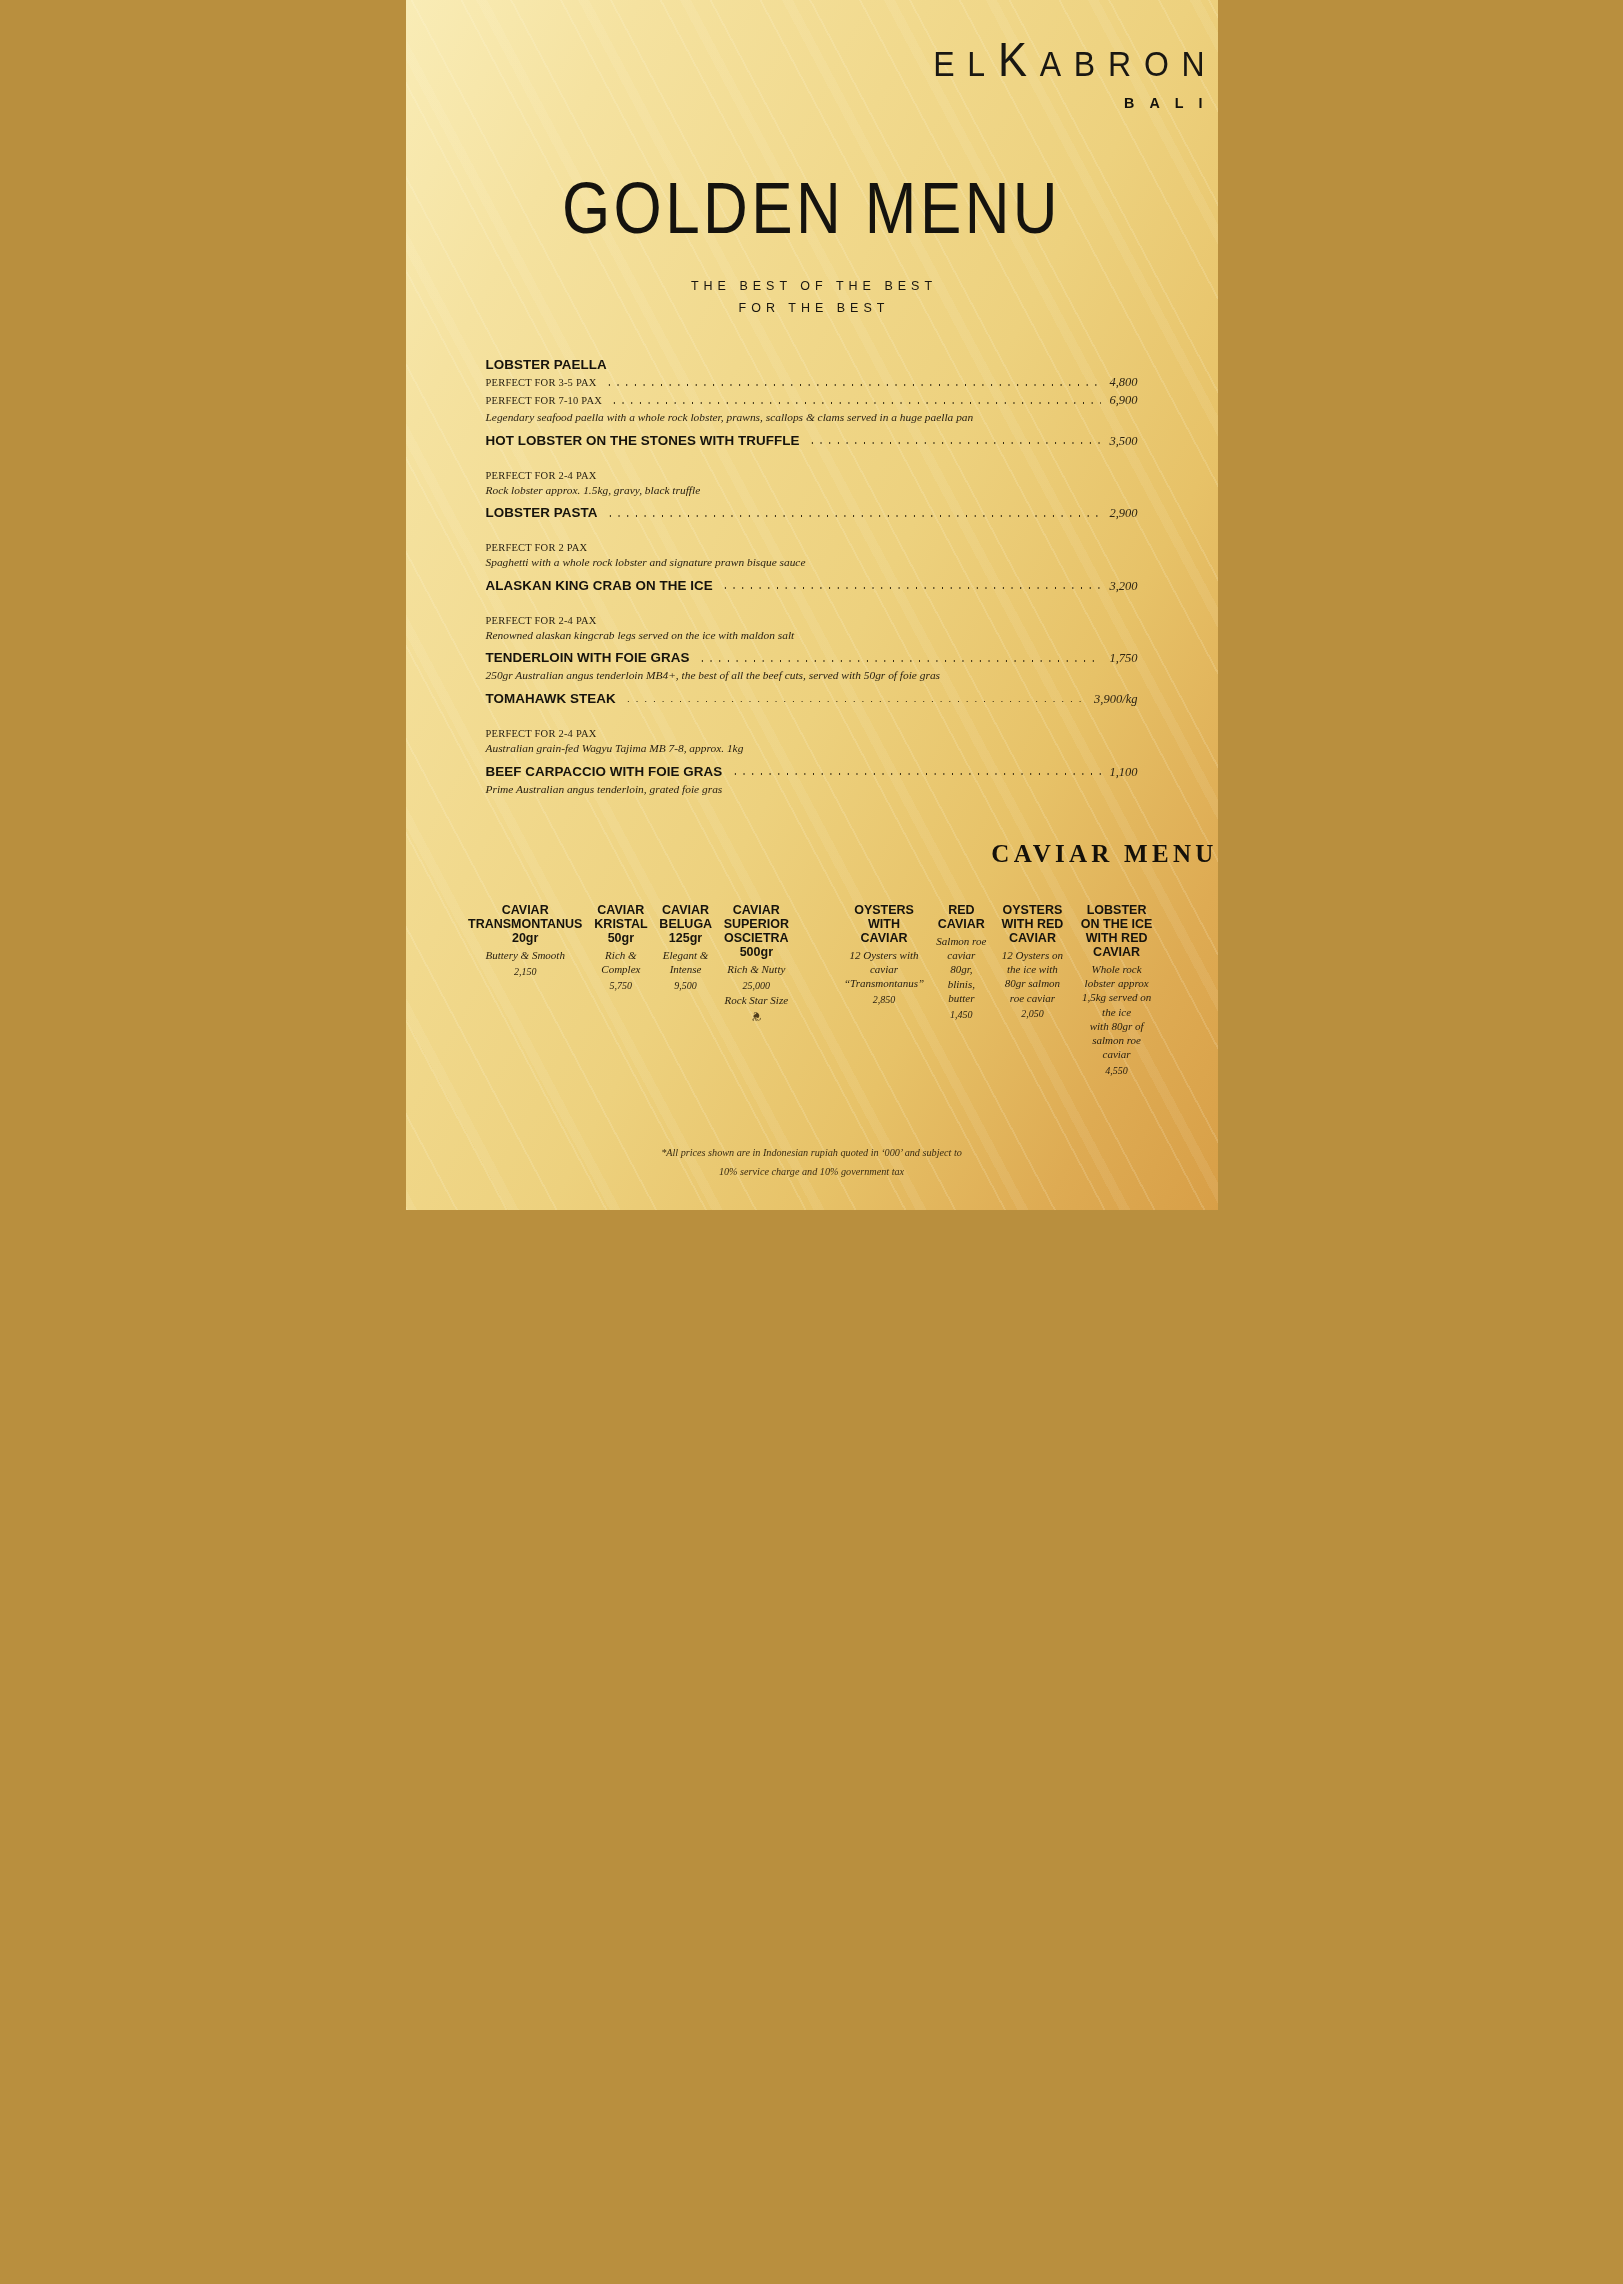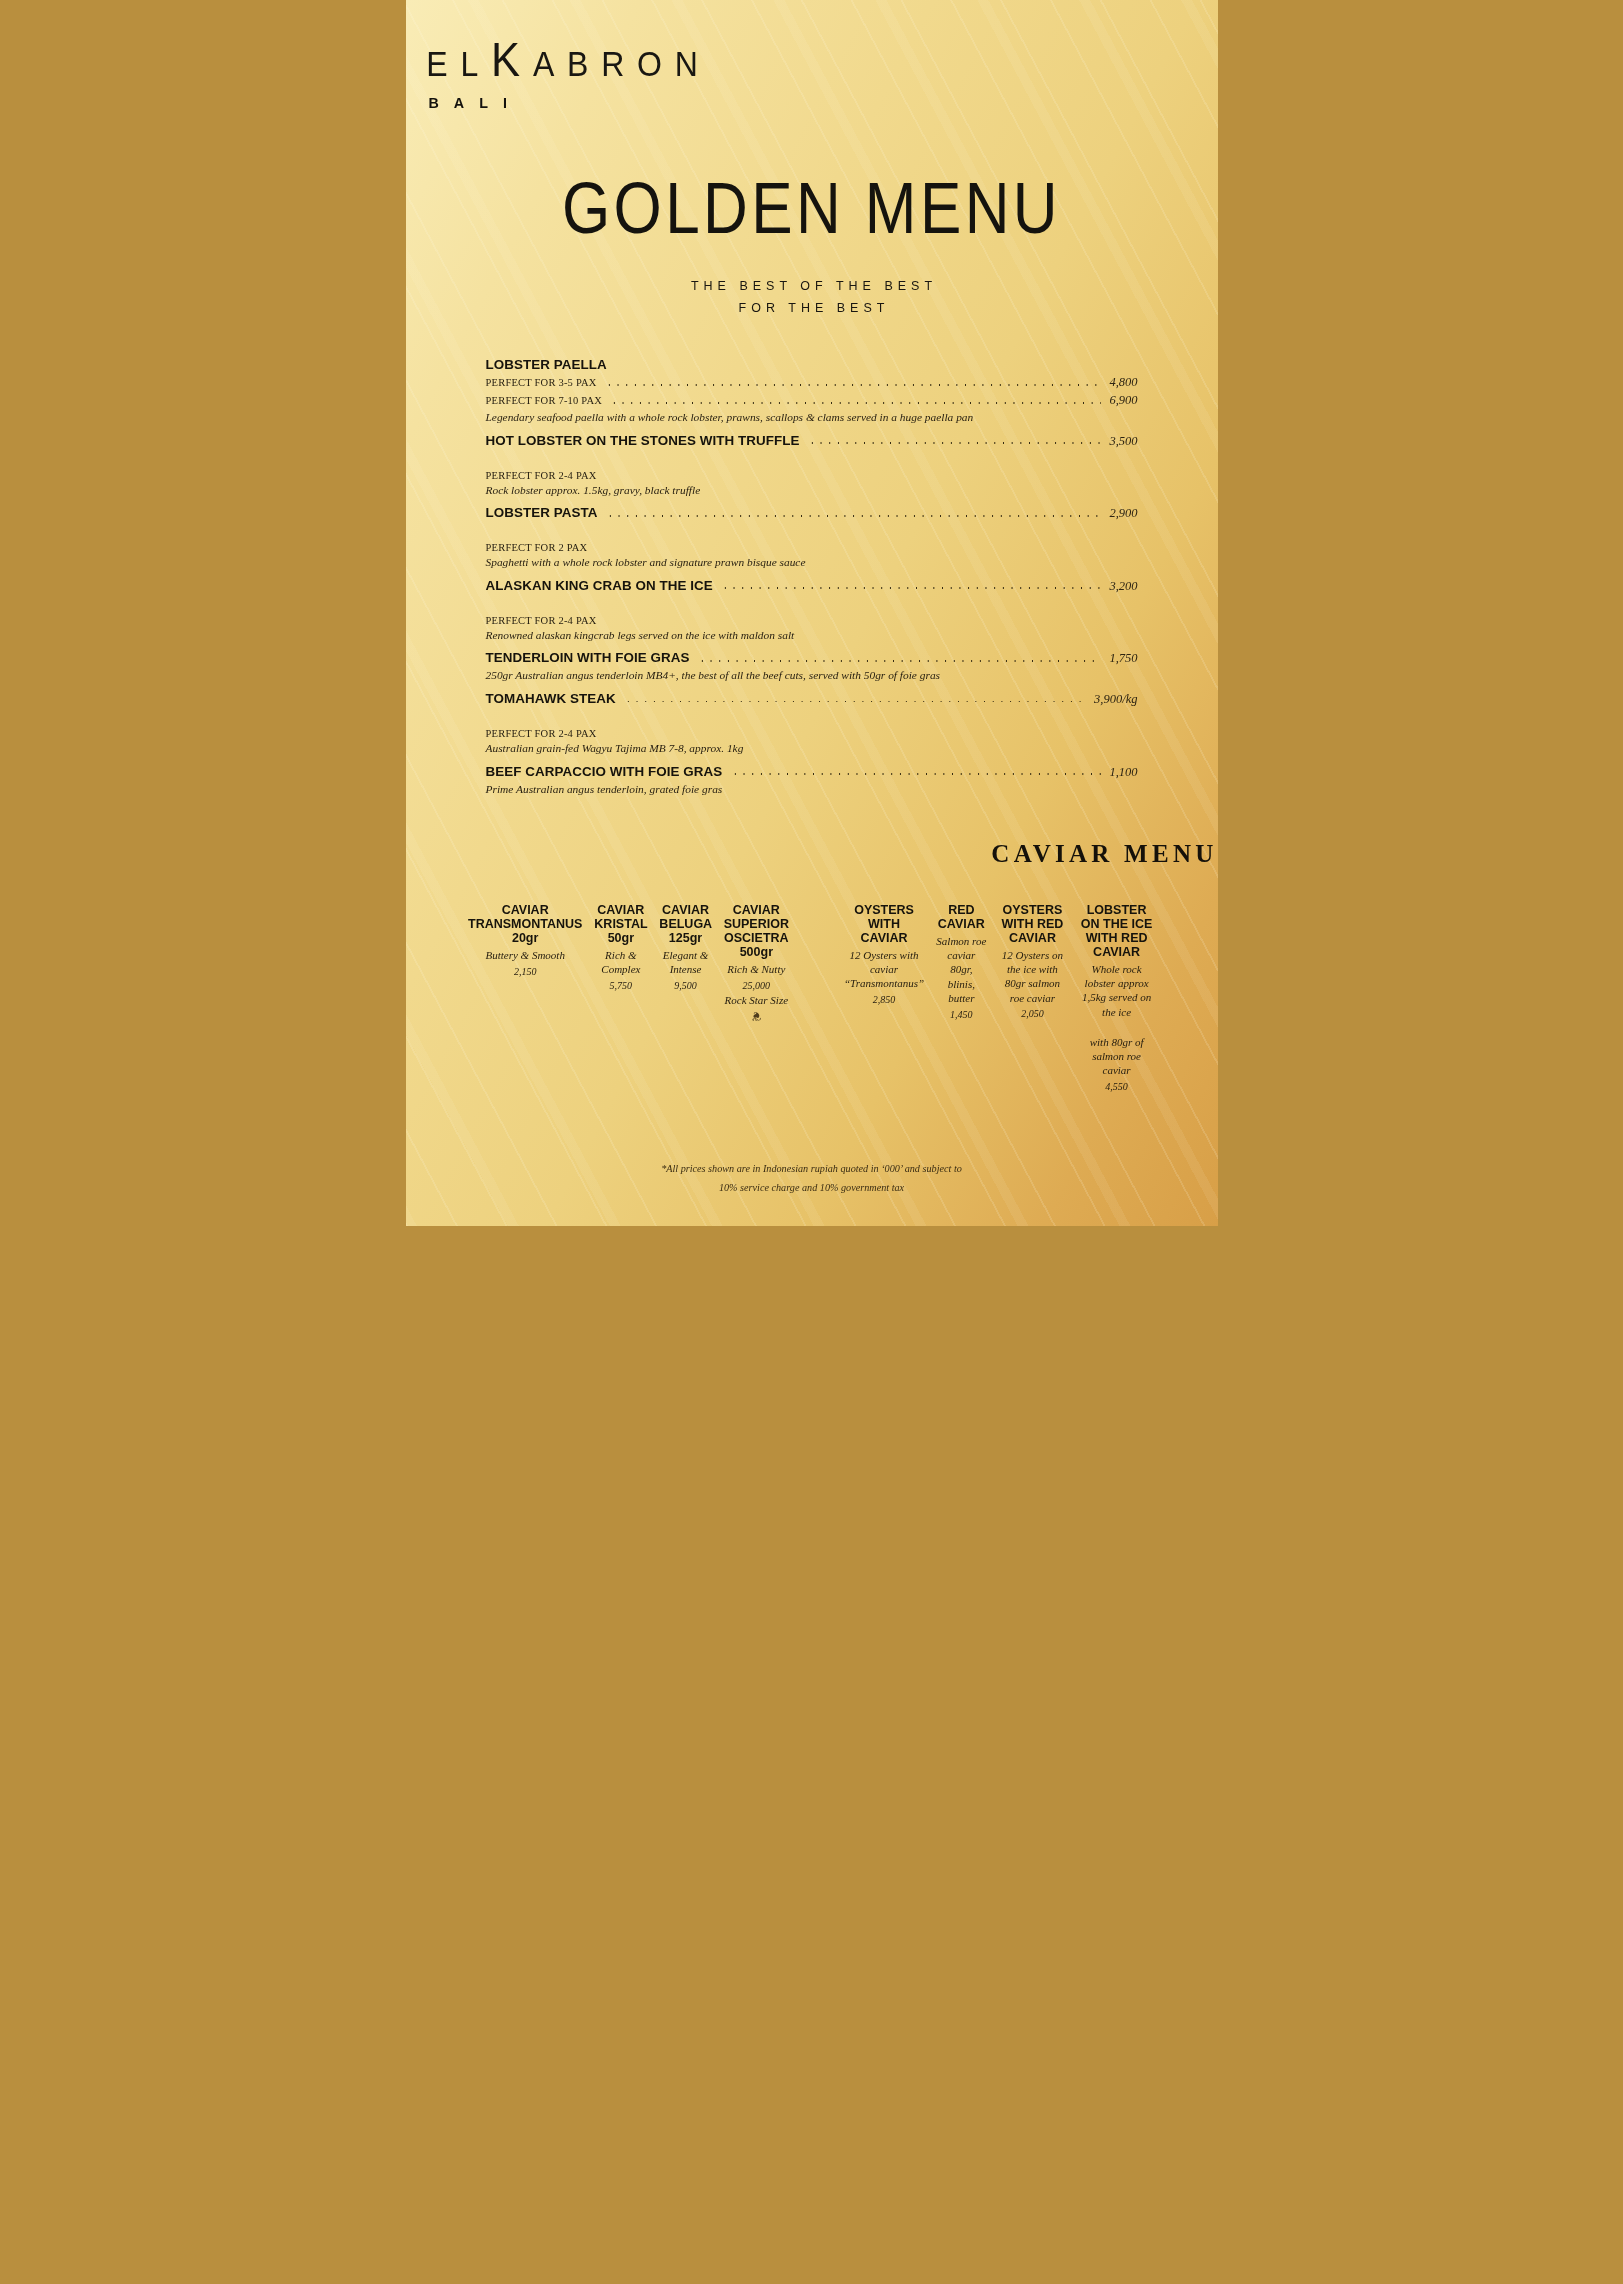--- a/index.html
+++ b/index.html
@@ -15,21 +15,21 @@
   }
   .page::before{
     content:"";position:absolute;inset:0;pointer-events:none;
     background:
       repeating-linear-gradient(62deg, rgba(255,252,235,0.14) 0 1.8px, rgba(255,252,235,0) 1.8px 44px),
       repeating-linear-gradient(62deg, rgba(255,252,235,0.08) 0 9.6px, rgba(255,252,235,0) 9.6px 90px);
   }
   .content{position:relative;z-index:1;}
 
   
-  .logo-block{text-align:left;padding-top:44px;padding-left:8px;}
+  .logo-block{text-align:right;padding-top:44px;padding-left:8px;}
   .logo-main{
     font-family:"Liberation Sans", sans-serif;
     font-weight:400;font-size:32px;letter-spacing:0.40em;
     color:#191712;text-indent:0.40em;transform:scaleY(1.12);transform-origin:center top;
   }
   .logo-k{font-size:1.36em;line-height:0;}
   .logo-sub{
     margin-top:14.3px;
     font-family:"Liberation Sans", sans-serif;
     font-size:14.3px;font-weight:700;letter-spacing:1.05em;text-indent:1.05em;
@@ -262,21 +262,21 @@
           <div class="c-price">1,450</div>
         </div>
         <div class="c-entry">
           <div class="c-name">OYSTERS WITH RED CAVIAR</div>
           <div class="c-note">12 Oysters on the ice with 80gr salmon roe caviar</div>
           <div class="c-price">2,050</div>
         </div>
         <div class="c-entry">
           <div class="c-name">LOBSTER ON THE ICE WITH RED CAVIAR</div>
           <div class="c-note">Whole rock lobster approx 1,5kg served on the ice</div>
-          <div class="c-note" style="margin-top:16px;">with 80gr of salmon roe caviar</div>
+          <div class="c-note" style="margin-top:0;">with 80gr of salmon roe caviar</div>
           <div class="c-price">4,550</div>
         </div>
       </div>
 
     </div>
 
     <div class="footer">
       <div>*All prices shown are in Indonesian rupiah quoted in ‘000’ and subject to</div>
       <div>10% service charge and 10% government tax</div>
     </div>

